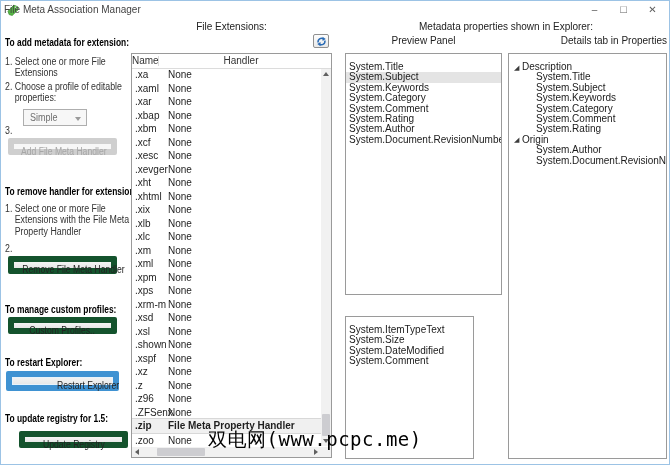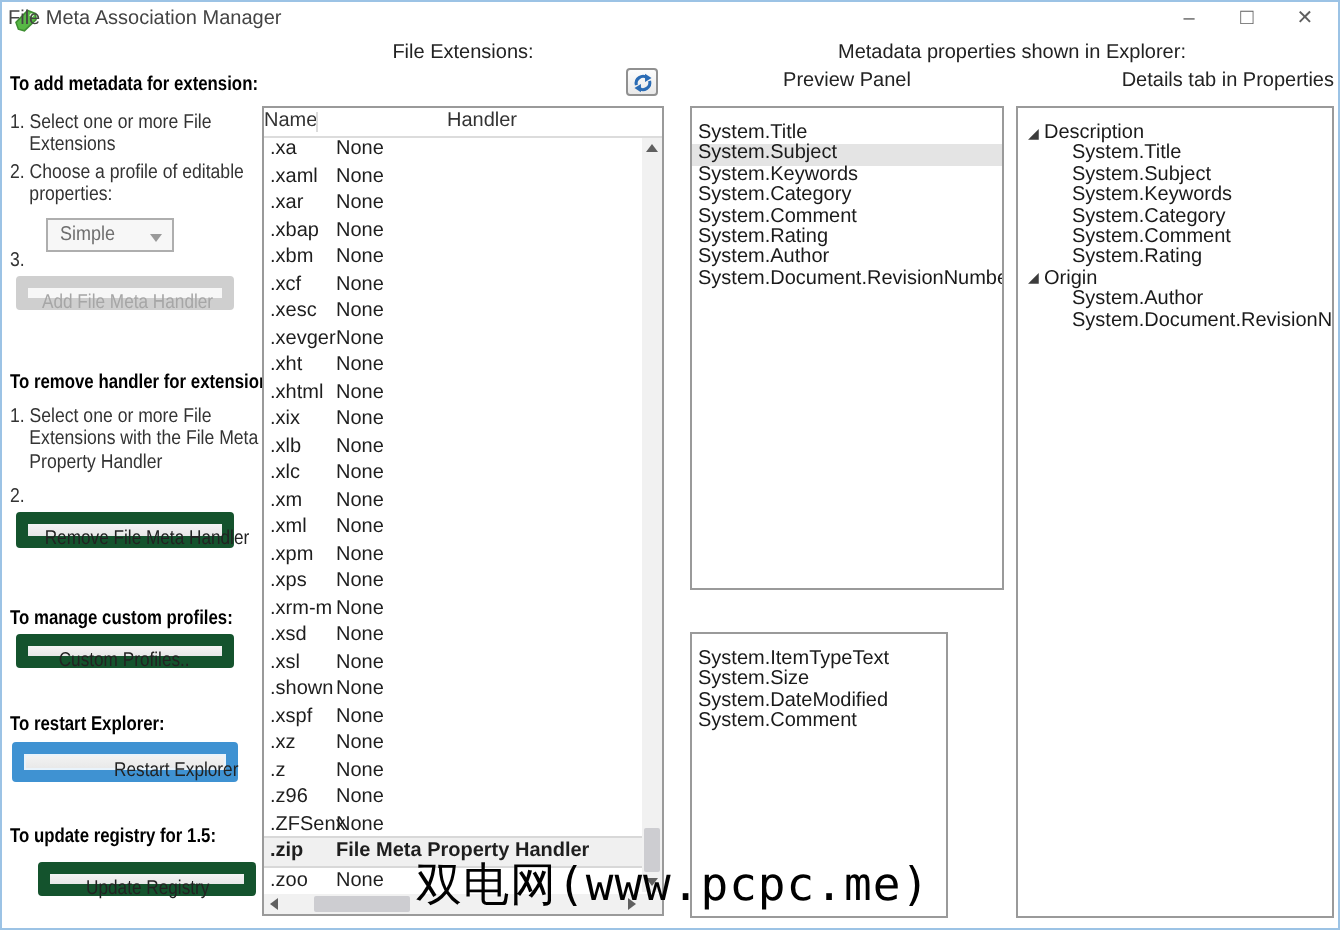--- a/index.html
+++ b/index.html
@@ -67,21 +67,21 @@
   #preview-box{left:344px;top:52px;width:157px;height:242px;}
   #infotip-box{left:344px;top:315px;width:129px;height:143px;}
   #details-box{left:507px;top:52px;width:159px;height:406px;}
   .lb-item{height:10.4px;line-height:10.5px;padding-left:3px;white-space:nowrap;color:#1a1a1a;}
   .lb-item.selected{background:#e4e4e4;}
   .tree-group{height:10.4px;line-height:10.5px;padding-left:5px;white-space:nowrap;color:#1a1a1a;}
   .tree-group .expander{display:inline-block;font-size:7px;color:#3c3c3c;width:8px;vertical-align:0.5px;}
   .tree-child{height:10.4px;line-height:10.5px;padding-left:27px;white-space:nowrap;color:#1a1a1a;}
 
   
-  #watermark{position:absolute;left:207px;top:426px;font-family:"DejaVu Sans Mono",monospace;font-size:23px;font-weight:500;color:#000;z-index:50;white-space:nowrap;letter-spacing:0.5px;}
+  #watermark{position:absolute;left:207px;top:426px;font-family:"DejaVu Sans Mono",monospace;font-size:19px;font-weight:500;color:#000;z-index:50;white-space:nowrap;letter-spacing:0.5px;}
 </style>
 </head>
 <body>
 
 <div id="win">
 
   <div id="titlebar">
     <svg id="app-icon" viewBox="0 0 12 12">
       <path d="M1 7.2 L6.8 1.2 L10.8 2.8 L11 5.8 L5.2 11.4 L2.2 10.6 Z" fill="#57b845" stroke="#3e8f31" stroke-width="0.8"></path>
       <circle cx="8.8" cy="3.6" r="1" fill="#eaf7e6"></circle>

